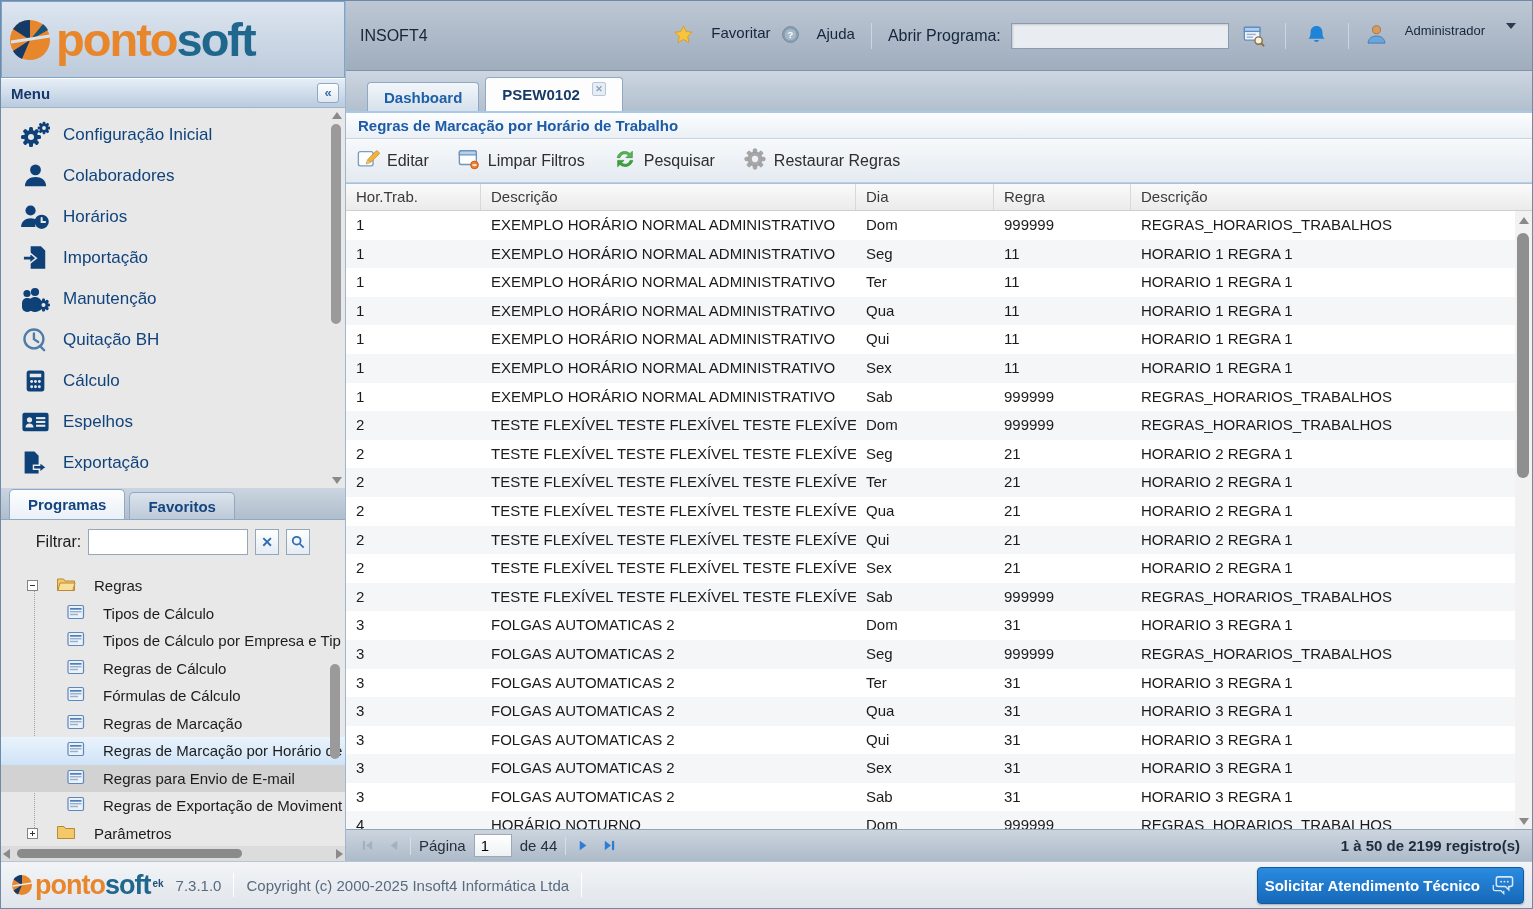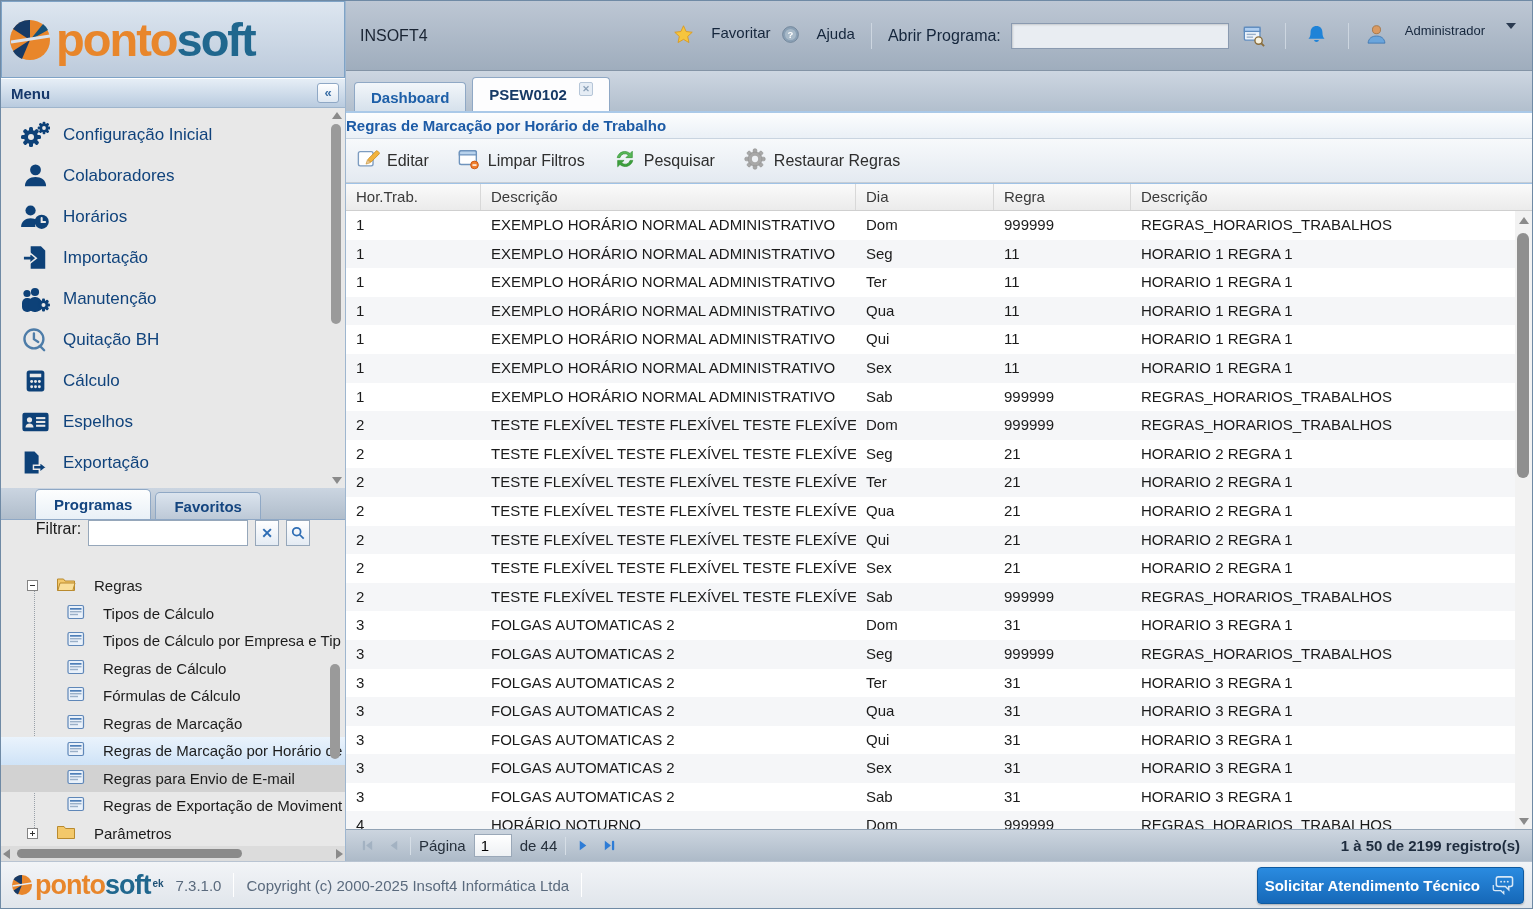--- a/index.html
+++ b/index.html
@@ -19,22 +19,22 @@
   .mico{width:32px;display:flex;justify-content:center;flex:none;}
   .mlabel{font-size:17px;color:#10437c;white-space:nowrap;}
   .vscroll{position:absolute;right:1px;top:4px;bottom:4px;width:15px;}
   .vthumb{position:absolute;left:2px;width:10px;background:#9a9a9a;border-radius:6px;}
   .arr{width:0;height:0;position:absolute;left:3px;}
   .arr.up{border-left:5px solid transparent;border-right:5px solid transparent;border-bottom:7px solid #8a8a8a;top:0;}
   .arr.dn{border-left:5px solid transparent;border-right:5px solid transparent;border-top:7px solid #8a8a8a;bottom:0;}
 
   .side-tabs{height:32px;flex:none;background:linear-gradient(#cbd5e1,#b0bdcb);display:flex;align-items:flex-end;padding-left:8px;gap:4px;border-bottom:1px solid #8fa8c5;}
   .stab{height:27px;padding:0 18px;font-size:15px;font-weight:bold;color:#14457f;border:1px solid #8fa8c5;border-bottom:none;border-radius:5px 5px 0 0;background:linear-gradient(#dbe4ee,#bdc9d7);display:flex;align-items:center;cursor:pointer;}
-  .stab.active{background:linear-gradient(#fdfefe,#e9f0f7);height:30px;margin-left:26px;}
-  .filter-row{height:44px;flex:none;display:flex;justify-content:center;gap:7px;}
+  .stab.active{background:linear-gradient(#fdfefe,#e9f0f7);height:30px;}
+  .filter-row{height:44px;flex:none;display:flex;align-items:center;justify-content:center;gap:7px;}
   .filter-row label{font-size:16px;color:#1a1a1a;}
   .filter-input{width:160px;height:26px;border:1px solid #96a7ba;background:#fff;padding:0 5px;font-size:14px;}
   .ib{width:24px;height:26px;border:1px solid #96a7ba;background:linear-gradient(#fff,#e4ebf3);display:flex;align-items:center;justify-content:center;cursor:pointer;font-size:14px;color:#2e6db4;font-weight:bold;}
 
   .tree{flex:1;position:relative;padding-top:8px;overflow:hidden;}
   .guide{position:absolute;left:33px;top:20px;height:252px;border-left:1px dotted #98a0a8;}
   .titem{height:27.5px;display:flex;align-items:center;gap:18px;font-size:15px;color:#1c1c1c;white-space:nowrap;overflow:hidden;cursor:pointer;position:relative;}
   .titem.lvl0{padding-left:26px;}
   .titem.lvl1{padding-left:66px;}
   .titem.selected{background:linear-gradient(#eaf3fc,#cfe3f7);}
@@ -55,26 +55,26 @@
   .appcode{font-size:16px;color:#1a2433;}
   .spacer{flex:1;}
   .hbtn{display:flex;gap:17px;font-size:15px;color:#15263c;cursor:pointer;}
   .hsep{width:1px;height:26px;background:#8fa0b4;border-right:1px solid #cdd6e0;margin:0 6px;}
   .openlbl{font-size:16px;color:#15263c;}
   .open-input{width:218px;height:26px;border:1px solid #8a9ab0;background:#e9edf2;box-shadow:inset 1px 1px 2px rgba(0,0,0,.15);padding:0 6px;font-size:14px;}
   .tool-ic{width:30px;height:26px;display:flex;align-items:center;justify-content:center;cursor:pointer;}
   .username{font-size:13px;color:#15263c;}
   .caret{width:0;height:0;border-left:5px solid transparent;border-right:5px solid transparent;border-top:6px solid #2a3a50;margin-left:4px;cursor:pointer;}
 
-  .tabstrip{height:40px;flex:none;background:linear-gradient(#cdd6e1,#b2bfcd);display:flex;align-items:flex-end;padding-left:8px;gap:6px;}
+  .tabstrip{height:40px;flex:none;background:linear-gradient(#cdd6e1,#b2bfcd);display:flex;align-items:flex-end;padding-left:21px;gap:6px;}
   .mtab{height:29px;padding:0 16px;border:1px solid #8fa8c5;border-bottom:none;border-radius:4px 4px 0 0;background:linear-gradient(#f2f6fa,#d6e1ec);color:#1d5fa8;font-weight:bold;font-size:15px;display:flex;align-items:center;cursor:pointer;}
   .mtab.active{height:34px;background:#fdfdfe;color:#173a66;}
   .tclose{width:14px;height:14px;margin-left:12px;margin-top:-12px;border:1px solid #b6c6d8;border-radius:2px;background:#e6edf5;color:#8aa0b8;font-size:9px;line-height:12px;text-align:center;cursor:pointer;}
 
-  .page-title{height:28px;flex:none;background:linear-gradient(#fcfdfe,#eaf0f6);border-top:2px solid #aac9e8;border-bottom:1px solid #c9d4e0;font-weight:bold;font-size:15px;color:#1d5ba6;line-height:26px;padding-left:0;}
+  .page-title{height:28px;flex:none;background:linear-gradient(#fcfdfe,#eaf0f6);border-top:2px solid #aac9e8;border-bottom:1px solid #c9d4e0;font-weight:bold;font-size:15px;color:#1d5ba6;line-height:26px;padding-left:12px;}
   .toolbar{height:44px;flex:none;background:linear-gradient(#f7f9fb,#e4eaf1);border-bottom:1px solid #c6cdd5;display:flex;align-items:center;gap:28px;padding-left:10px;}
   .tbtn{display:flex;align-items:center;gap:7px;font-size:16px;color:#2e2e2e;cursor:pointer;}
 
   .grid{flex:1;position:relative;background:#fff;overflow:hidden;border-top:1px solid #9fc2e6;}
   .ghead{display:grid;grid-template-columns:135px 375px 138px 137px 1fr;height:27px;background:linear-gradient(#fafafa,#ebebeb);border-bottom:1px solid #cfcfcf;}
   .hc{font-size:15px;color:#3a3a3a;line-height:26px;padding-left:10px;border-right:1px solid #d8d8d8;white-space:nowrap;overflow:hidden;cursor:pointer;}
   .hc:last-child{border-right:none;}
   .gbody{position:absolute;top:27px;left:0;right:17px;bottom:0;overflow:hidden;}
   .grow{display:grid;grid-template-columns:135px 375px 138px 137px 1fr;height:28.6px;cursor:pointer;}
   div.grow:nth-of-type(even){background:#f5f6f8;}

